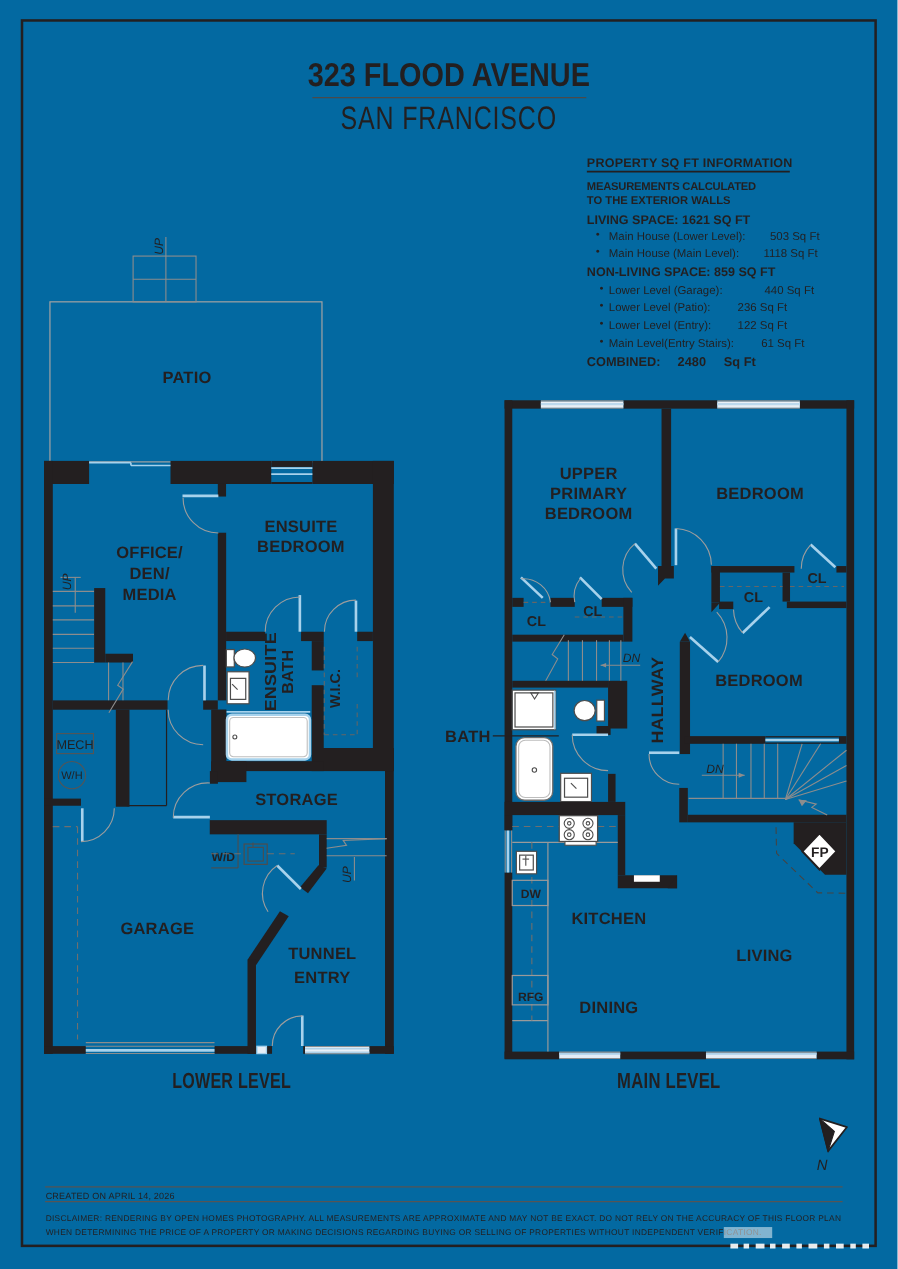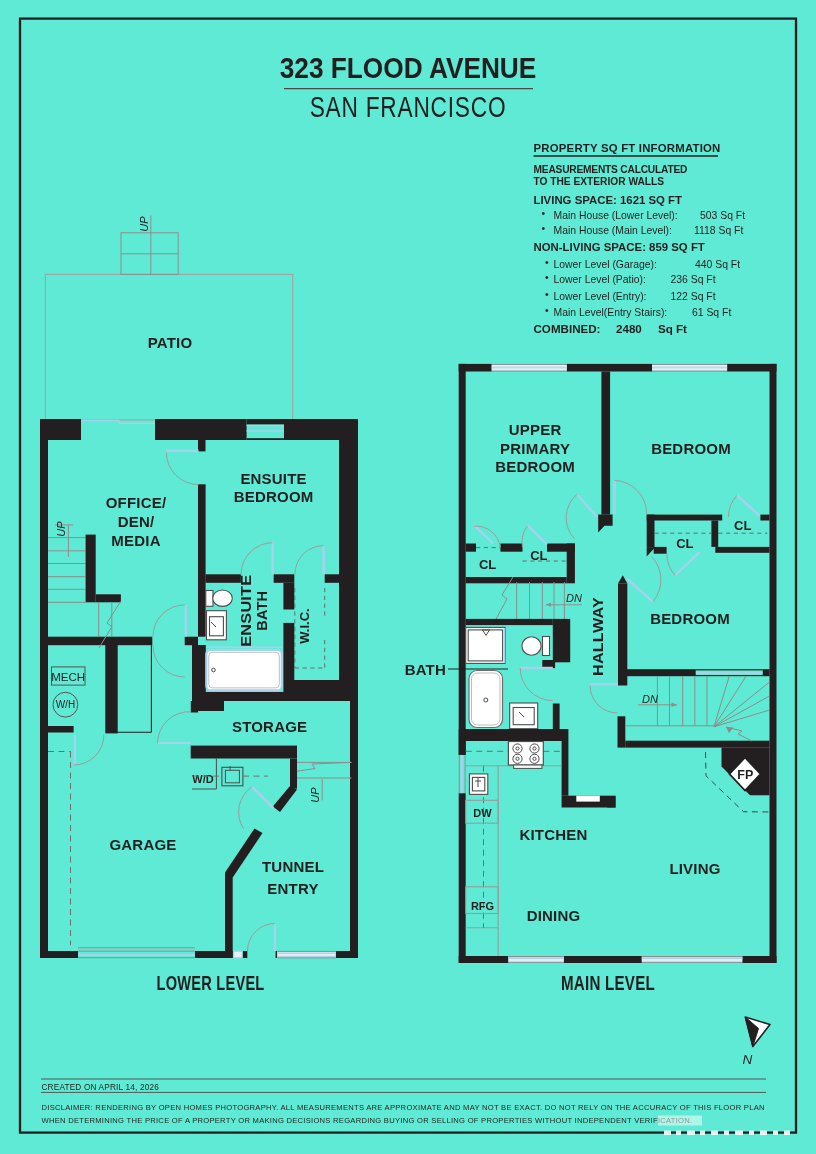--- a/index.html
+++ b/index.html
@@ -1,16 +1,16 @@
 <!DOCTYPE html>
 <html><head>
 <meta charset="utf-8">
 <style>
   html,body{margin:0;padding:0;background:#fff;}
-  #page{position:relative;width:816px;height:1154px;background:#5eead4;overflow:hidden;
+  #page{position:relative;width:816px;height:1154px;background:#0369a1;overflow:hidden;
         font-family:"Liberation Sans", sans-serif;}
   svg{position:absolute;left:0;top:0;}
   svg text{font-family:"Liberation Sans", sans-serif;fill:#231f20;}
   .room{font-weight:bold;font-size:15px;letter-spacing:.2px;}
   .room2{font-weight:bold;font-size:14.5px;letter-spacing:.2px;}
   .cl{font-weight:bold;font-size:13px;}
   .sm{font-weight:bold;font-size:11px;}
   .lvl{font-weight:bold;font-size:20px;letter-spacing:.3px;}
   .it{font-style:italic;font-size:11px;font-weight:normal;}
   .mech{font-size:11.5px;}

